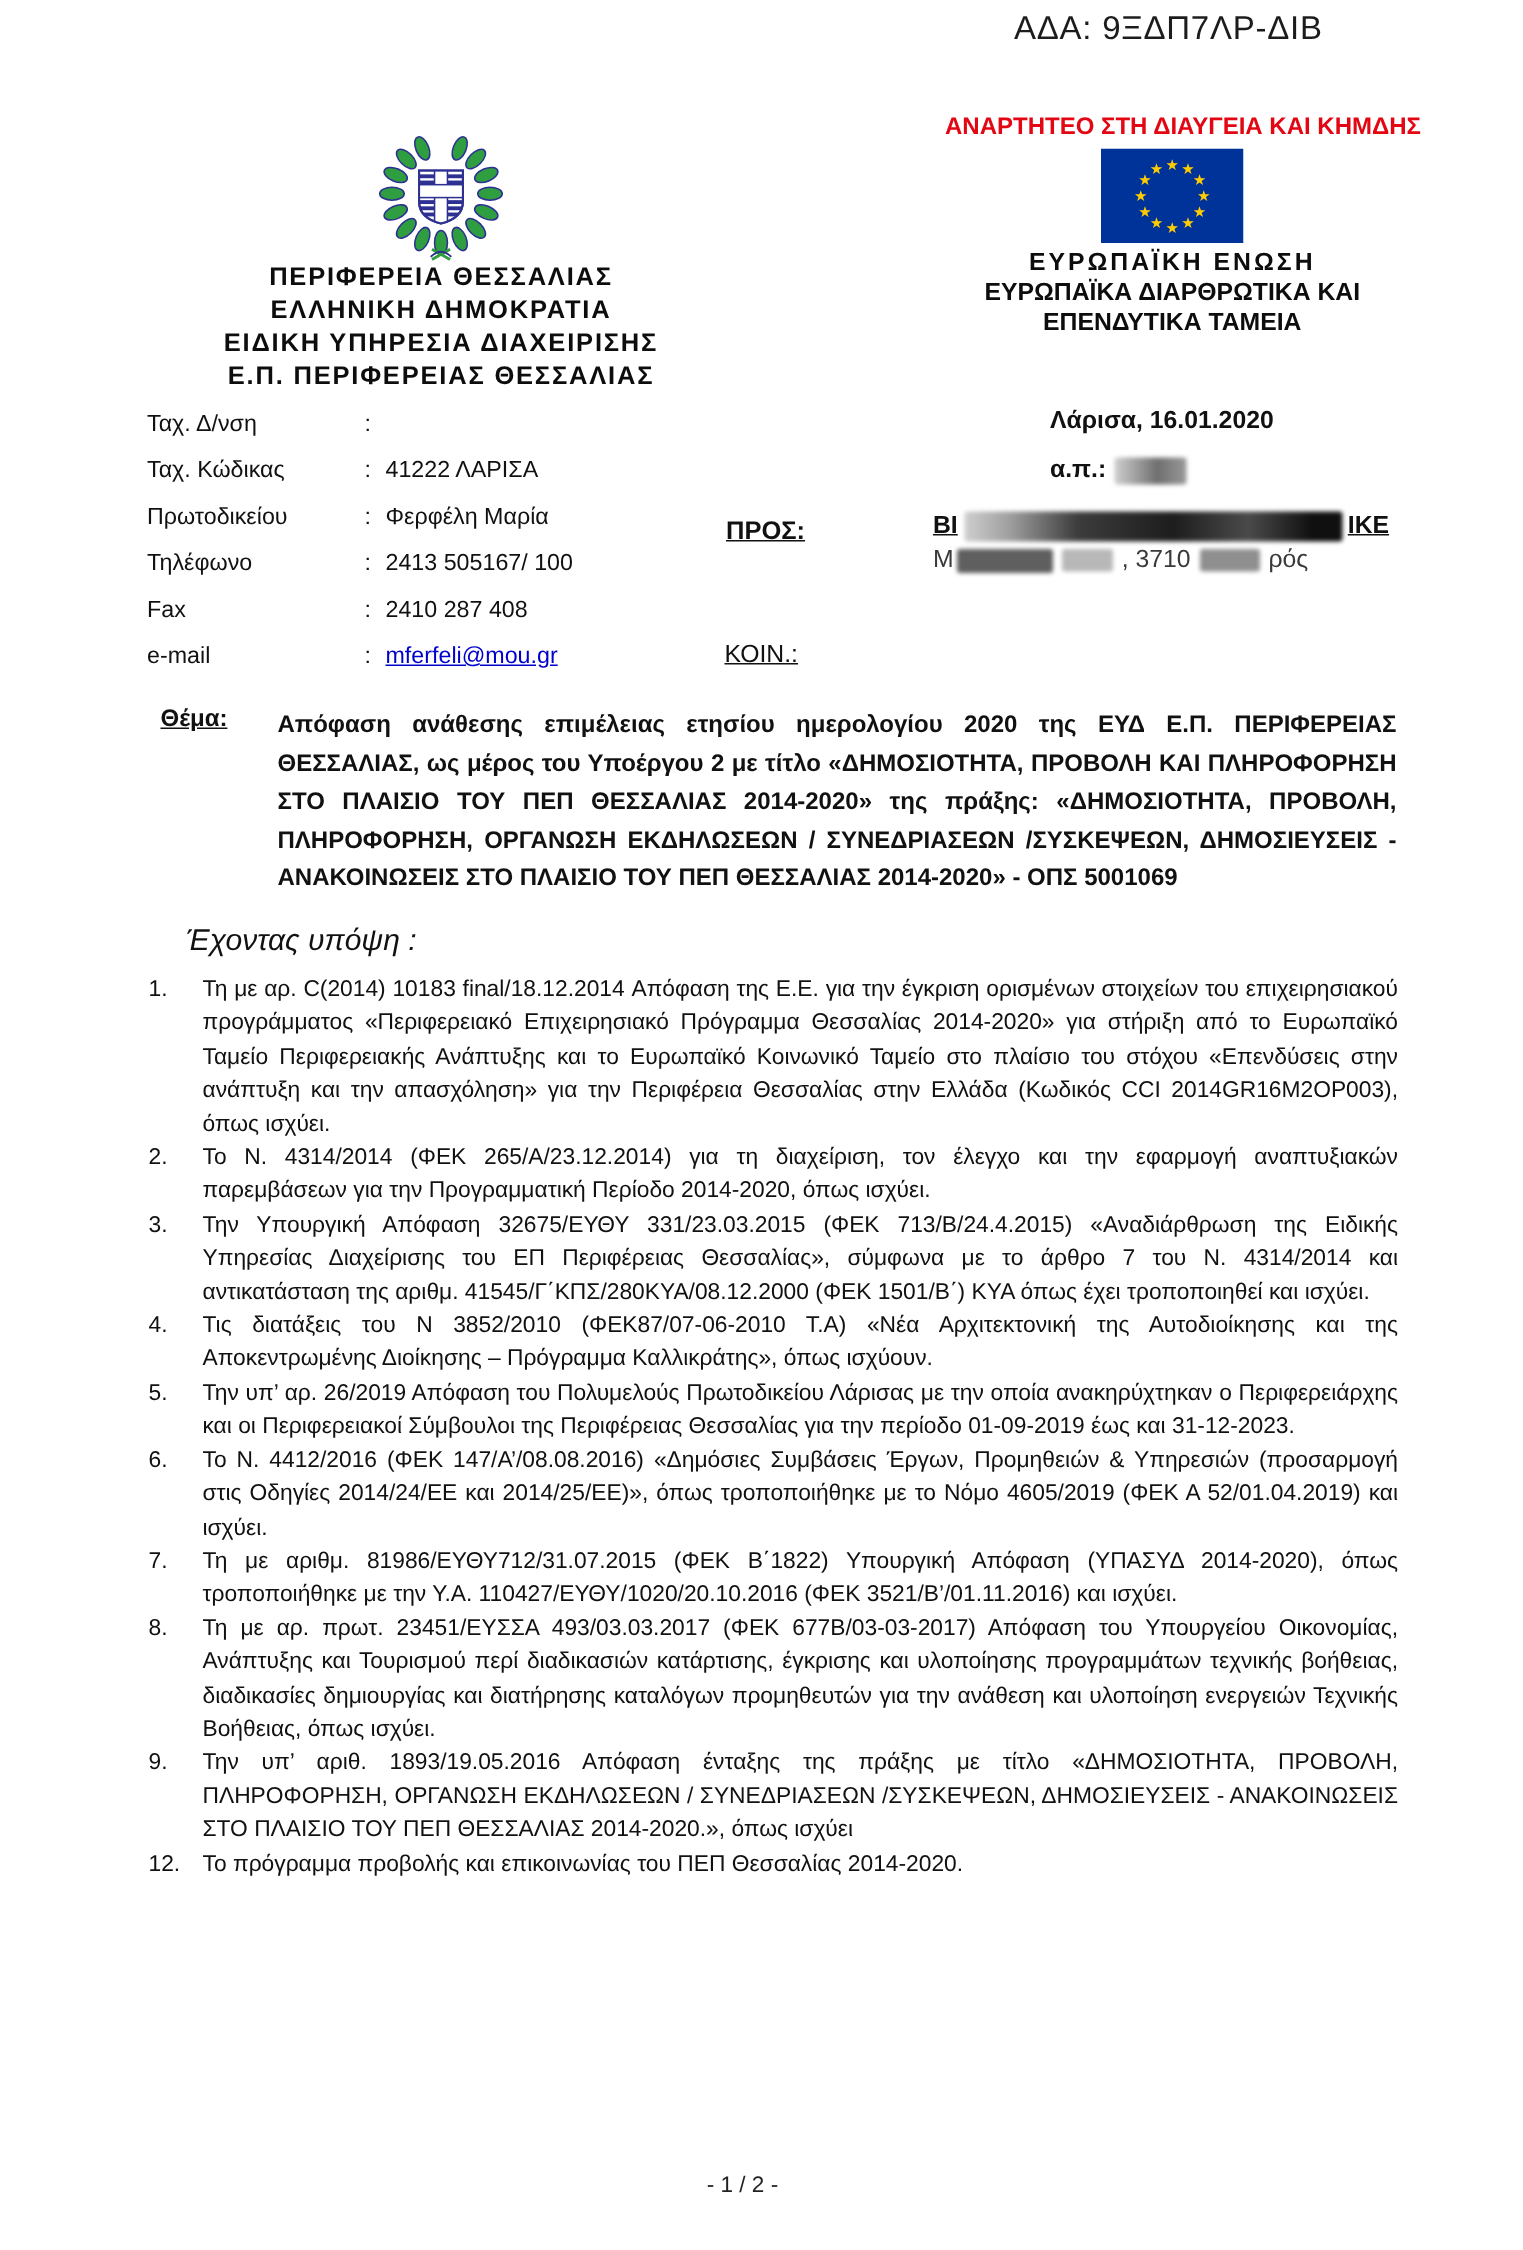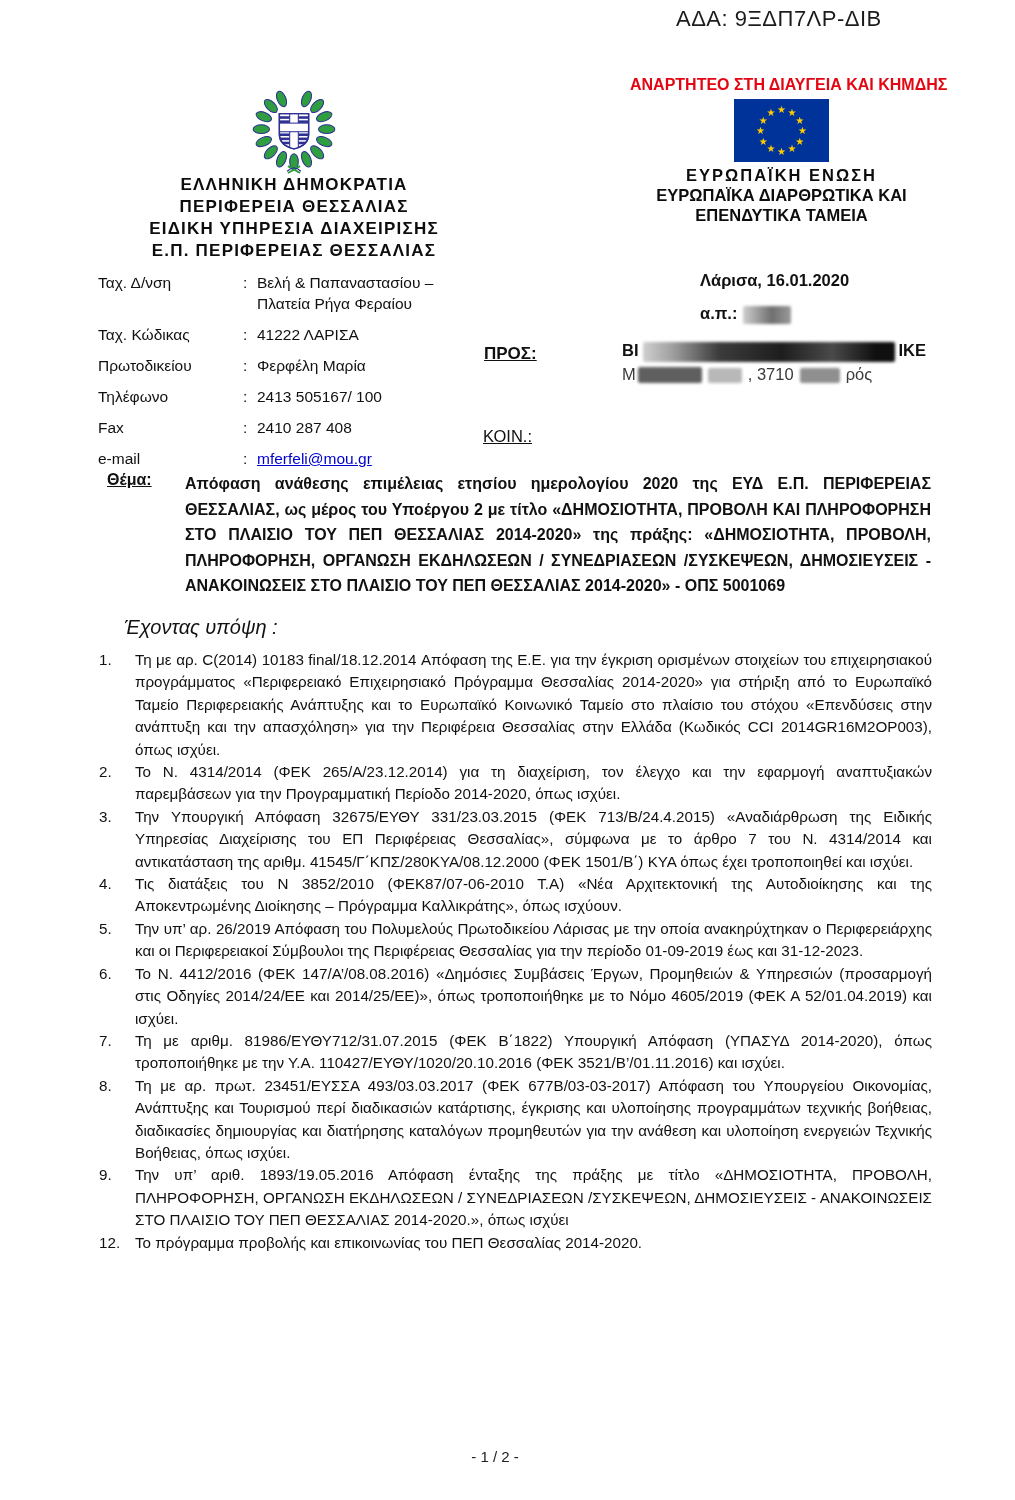--- a/index.html
+++ b/index.html
@@ -34,21 +34,21 @@
   .redact { display:inline-block; vertical-align:middle; border-radius:2px; filter:blur(1.5px); }
   .r-apn   { width:48px; height:18px; background:linear-gradient(90deg,#cfcfcf,#6f6f6f 60%,#9a9a9a); margin-left:6px; }
   .r-big   { width:252px; height:20px; margin:0 4px;
              background:linear-gradient(90deg,#cfcfcf 0%,#9e9e9e 12%,#3c3c3c 30%,#1d1d1d 55%,#4a4a4a 75%,#101010 92%); }
   .r-m1 { width:64px; height:16px; background:#5f5f5f; margin:0 6px 0 2px; }
   .r-m2 { width:34px; height:15px; background:#b8b8b8; margin-right:6px; }
   .r-m3 { width:40px; height:15px; background:#8f8f8f; margin:0 6px; }
   
   .pros-label { position:absolute; top:344px; left:484px; font-weight:bold; font-size:17px; text-decoration:underline; }
   .recipient  { position:absolute; top:341px; left:622px; width:320px; font-size:16.5px; }
-  .rec-line1 { font-weight:bold; white-space:nowrap; }
+  .rec-line1 { font-weight:bold; white-space:nowrap;text-decoration:underline; }
   .rec-line2 { margin-top:3px; color:#3a3a3a; white-space:nowrap; }
   
   .koin { position:absolute; top:427px; left:0; width:1015px; text-align:center;
           font-weight:normal; font-size:16.5px; }
   .koin span { text-decoration:underline; }
   
   .subject { position:absolute; top:471px; left:107px; width:824px; }
   .subject-label { float:left; width:64px; font-weight:bold; font-size:16px; text-decoration:underline; }
   .subject-text { margin-left:78px; font-weight:bold; font-size:16px; line-height:25.5px; text-align:justify; }
   
@@ -103,31 +103,29 @@
           <rect x="33" y="61.8" width="34" height="3" fill="#2e3192"></rect>
           <rect x="33" y="66.6" width="34" height="3" fill="#2e3192"></rect>
           <rect x="45" y="34" width="10" height="41" fill="#ffffff" stroke="#2e3192" stroke-width="1.2"></rect>
           <rect x="33" y="45" width="34" height="10" fill="#ffffff" stroke="#2e3192" stroke-width="1.2"></rect>
         </g>
         <path d="M33,34 h34 v24 q0,13 -17,17 q-17,-4 -17,-17 Z" fill="none" stroke="#2e3192" stroke-width="1.6"></path>
         <path d="M43,95 L57,103 M57,95 L43,103" stroke="#2f9e41" stroke-width="2.2" fill="none"></path>
         <path d="M42,101 Q50,93 58,101" stroke="#2e3192" stroke-width="1.4" fill="none"></path>
       </svg>
     </div>
+    <div class="gov-line">ΠΕΡΙΦΕΡΕΙΑ ΘΕΣΣΑΛΙΑΣ</div>
     <div class="gov-line">ΕΛΛΗΝΙΚΗ ΔΗΜΟΚΡΑΤΙΑ</div>
-    <div class="gov-line">ΠΕΡΙΦΕΡΕΙΑ ΘΕΣΣΑΛΙΑΣ</div>
     <div class="gov-line">ΕΙΔΙΚΗ ΥΠΗΡΕΣΙΑ ΔΙΑΧΕΙΡΙΣΗΣ</div>
     <div class="gov-line">Ε.Π. ΠΕΡΙΦΕΡΕΙΑΣ ΘΕΣΣΑΛΙΑΣ</div>
 
     <div class="contact">
       <div class="c-row">
         <span class="c-label">Ταχ. Δ/νση</span>
         <span class="c-colon">:</span>
-        <span class="c-value">Βελή &amp; Παπαναστασίου –
-Πλατεία Ρήγα Φεραίου</span>
       </div>
       <div class="c-row">
         <span class="c-label">Ταχ. Κώδικας</span>
         <span class="c-colon">:</span>
         <span class="c-value">41222 ΛΑΡΙΣΑ</span>
       </div>
       <div class="c-row">
         <span class="c-label">Πρωτοδικείου</span>
         <span class="c-colon">:</span>
         <span class="c-value">Φερφέλη Μαρία</span>

